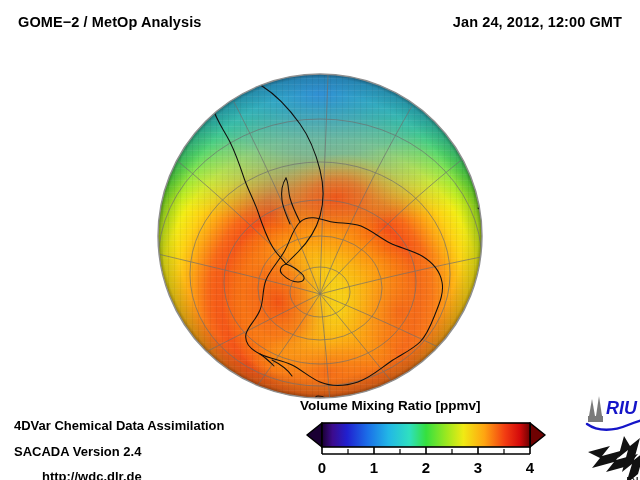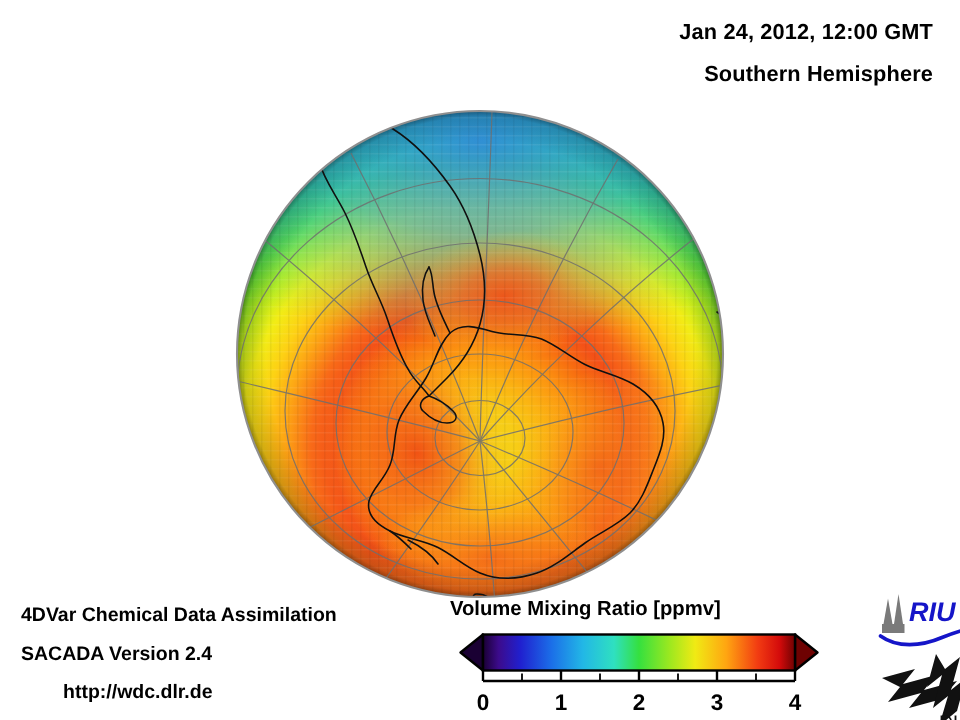--- a/index.html
+++ b/index.html
@@ -29,20 +29,21 @@
   #date-line   { right: 18px; top: 14px; text-align: right; }
   #hemi-line   { right: 18px; top: 42px; text-align: right; }
 
   .foot-text {
     position: absolute;
     left: 14px;
     font-weight: bold;
     font-size: 13px;
     color: #000000;
     white-space: nowrap;
+    margin-top: 16px;
   }
   #foot1 { top: 402px; }
   #foot2 { top: 428px; }
   #foot3 { top: 453px; padding-left: 28px; }
 
   #globe-wrap {
     position: absolute;
     left: 150px;
     top: 66px;
     width: 340px;
@@ -74,22 +75,22 @@
     width: 86px;
     height: 96px;
     margin-top: 24px;
   }
 </style>
 </head>
 <body>
 
 <div id="page">
 
+  <div class="hdr-text" id="title-line1">GOME−2 / MetOp Analysis</div>
   <div class="hdr-text" id="date-line">Jan 24, 2012, 12:00 GMT</div>
-  <div class="hdr-text" id="hemi-line">Southern Hemisphere</div>
 
   <div id="globe-wrap">
     <svg width="340" height="340" viewBox="0 0 340 340">
       <defs>
         <clipPath id="globeClip">
           <circle cx="170" cy="170" r="162"></circle>
         </clipPath>
 
         <radialGradient id="ozoneField" cx="0.5" cy="0.5" r="0.5" gradientUnits="objectBoundingBox">
           <stop offset="0.00" stop-color="#f2d81a"></stop>

